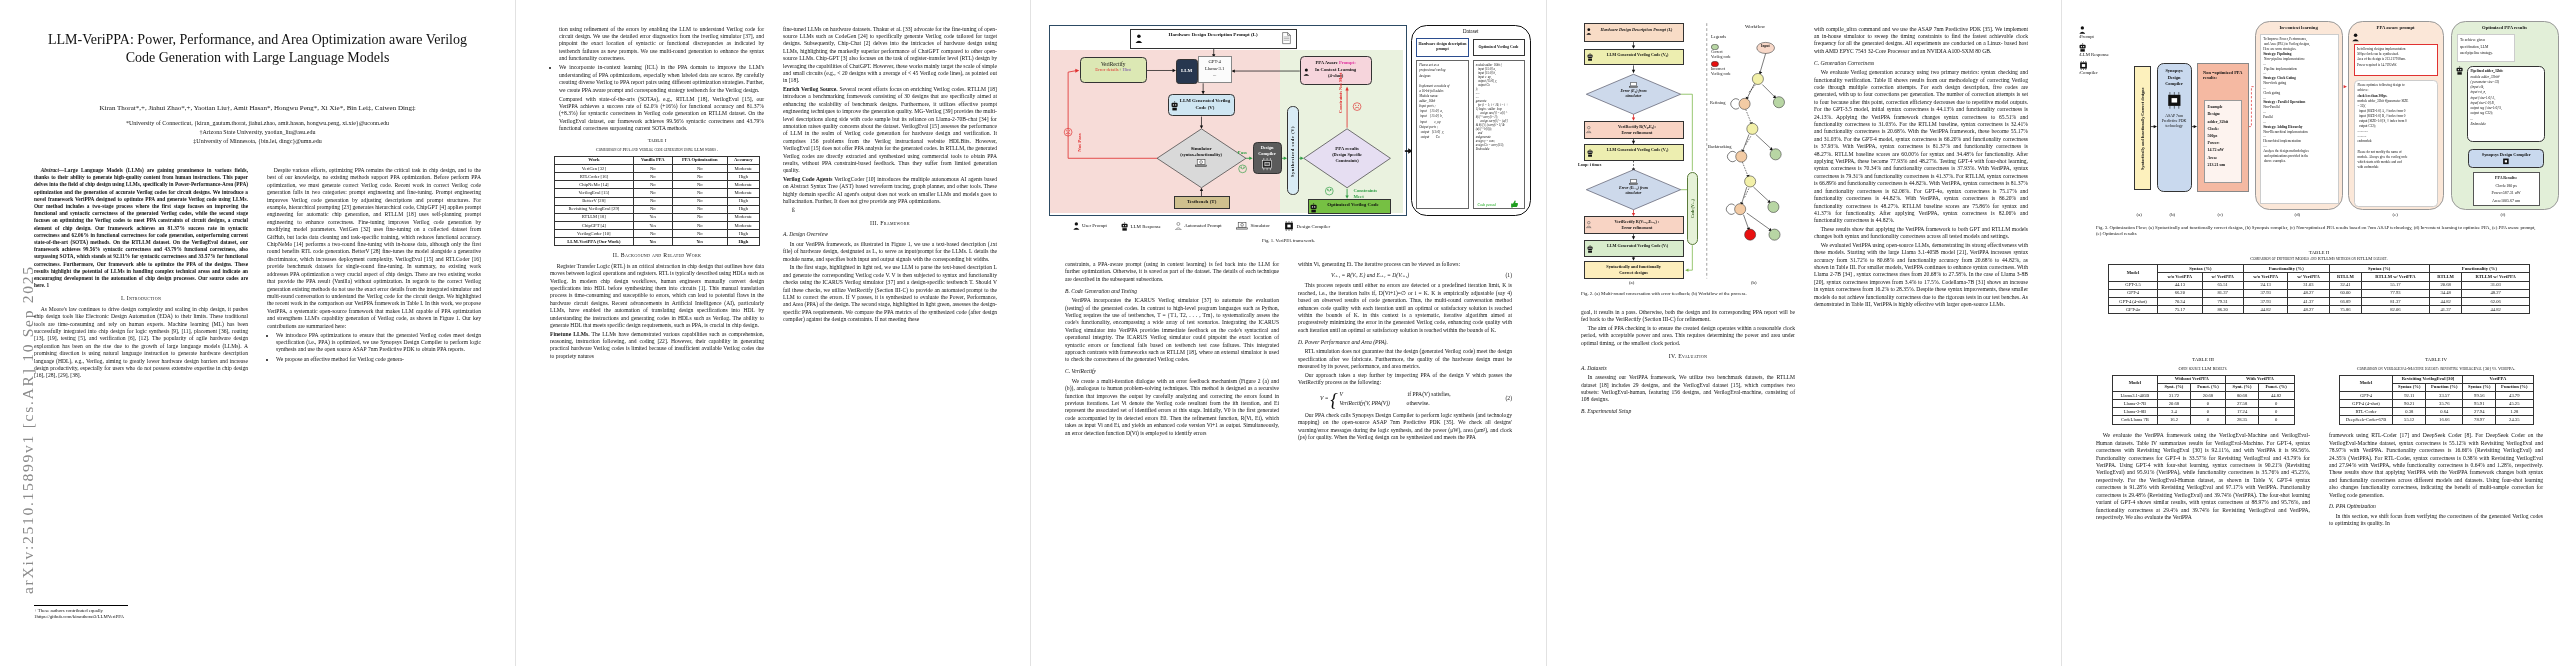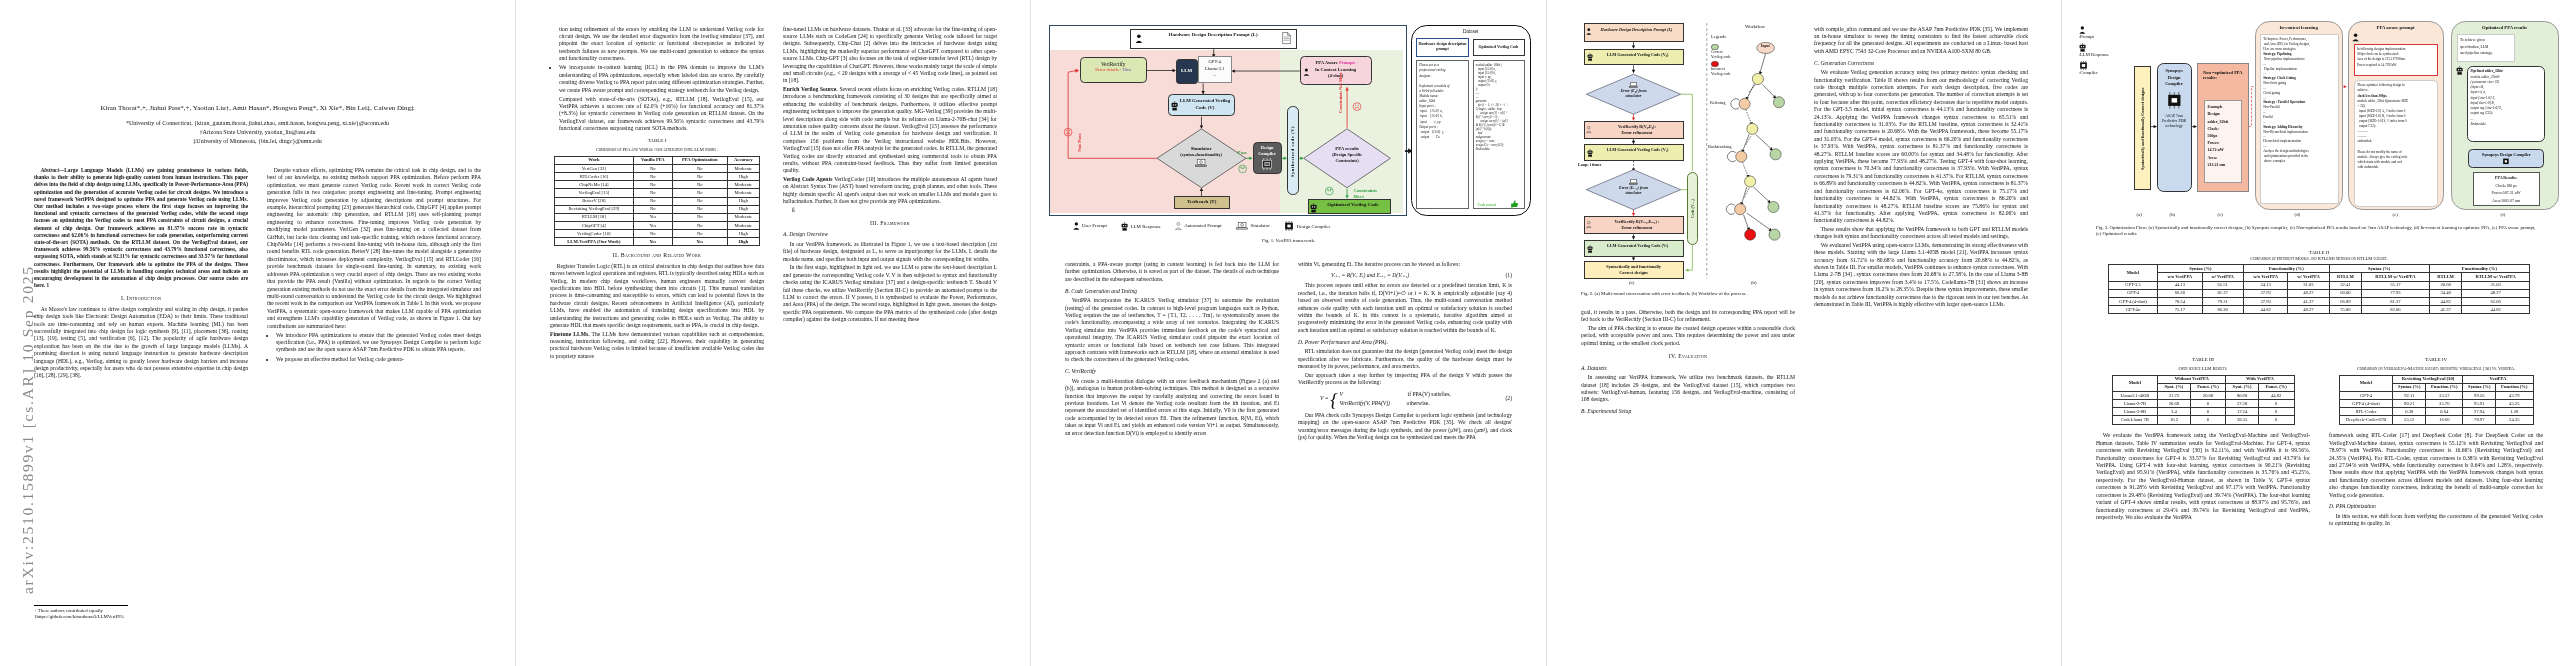--- a/index.html
+++ b/index.html
@@ -48,21 +48,22 @@
   .eqnum{margin-left:auto;font-style:normal;}
   .brace{font-size:19px;font-weight:normal;line-height:1;margin:0 1.7px;}
 </style>
 </head>
 <body>
 
 <div id="canvas">
 
   <div class="page" style="left:0">
     <div class="watermark">arXiv:2510.15899v1  [cs.AR]  10 Sep 2025</div>
-    <div class="authors">Kiran Thorat*,+, Jiahui Pass*,+, Yaotian Liu†, Amit Hasan*, Hongwu Peng*, Xi Xie*, Bin Lei‡, Caiwen Ding‡</div>
+    <div class="title">LLM-VeriPPA: Power, Performance, and Area Optimization aware Verilog Code Generation with Large Language Models</div>
+    <div class="authors">Kiran Thorat*,+, Jiahui Zhao*,+, Yaotian Liu†, Amit Hasan*, Hongwu Peng*, Xi Xie*, Bin Lei‡, Caiwen Ding‡</div>
     <div class="affils">
       <div>*University of Connecticut, {kiran_gautam.thorat, jiahui.zhao, amit.hasan, hongwu.peng, xi.xie}@uconn.edu</div>
       <div>†Arizona State University, yaotian_liu@asu.edu</div>
       <div>‡University of Minnesota, {bin.lei, dingc}@umn.edu</div>
     </div>
     <div class="col" style="left:34px;top:167px">
       <p class="p abstract"><span style="font-style:italic">Abstract—</span><span>Large Language Models (LLMs) are gaining prominence in various fields, thanks to their ability to generate high-quality content from human instructions. This paper delves into the field of chip design using LLMs, specifically in Power-Performance-Area (PPA) optimization and the generation of accurate Verilog codes for circuit designs. We introduce a novel framework VeriPPA designed to optimize PPA and generate Verilog code using LLMs. Our method includes a two-stage process where the first stage focuses on improving the functional and syntactic correctness of the generated Verilog codes, while the second stage focuses on optimizing the Verilog codes to meet PPA constraints of circuit designs, a crucial element of chip design. Our framework achieves an 81.37% success rate in syntactic correctness and 62.06% in functional correctness for code generation, outperforming current state-of-the-art (SOTA) methods. On the RTLLM dataset. On the VerilogEval dataset, our framework achieves 99.56% syntactic correctness and 43.79% functional correctness, also surpassing SOTA, which stands at 92.11% for syntactic correctness and 33.57% for functional correctness. Furthermore, Our framework able to optimize the PPA of the designs. These results highlight the potential of LLMs in handling complex technical areas and indicate an encouraging development in the automation of chip design processes. Our source codes are here. 1</span></p>
       <h3 class="sec">I. Introduction</h3>
       <p class="p">As Moore's law continues to drive design complexity and scaling in chip design, it pushes chip design tools like Electronic Design Automation (EDA) to their limits. These traditional tools are time-consuming and rely on human experts. Machine learning (ML) has been successfully integrated into chip design for logic synthesis [9], [11], placement [36], routing [13], [19], testing [5], and verification [6], [12]. The popularity of agile hardware design exploration has been on the rise due to the growth of large language models (LLMs). A promising direction is using natural language instruction to generate hardware description language (HDL), e.g., Verilog, aiming to greatly lower hardware design barriers and increase design productivity, especially for users who do not possess extensive expertise in chip design [16], [28], [29], [38].</p>
     </div>

